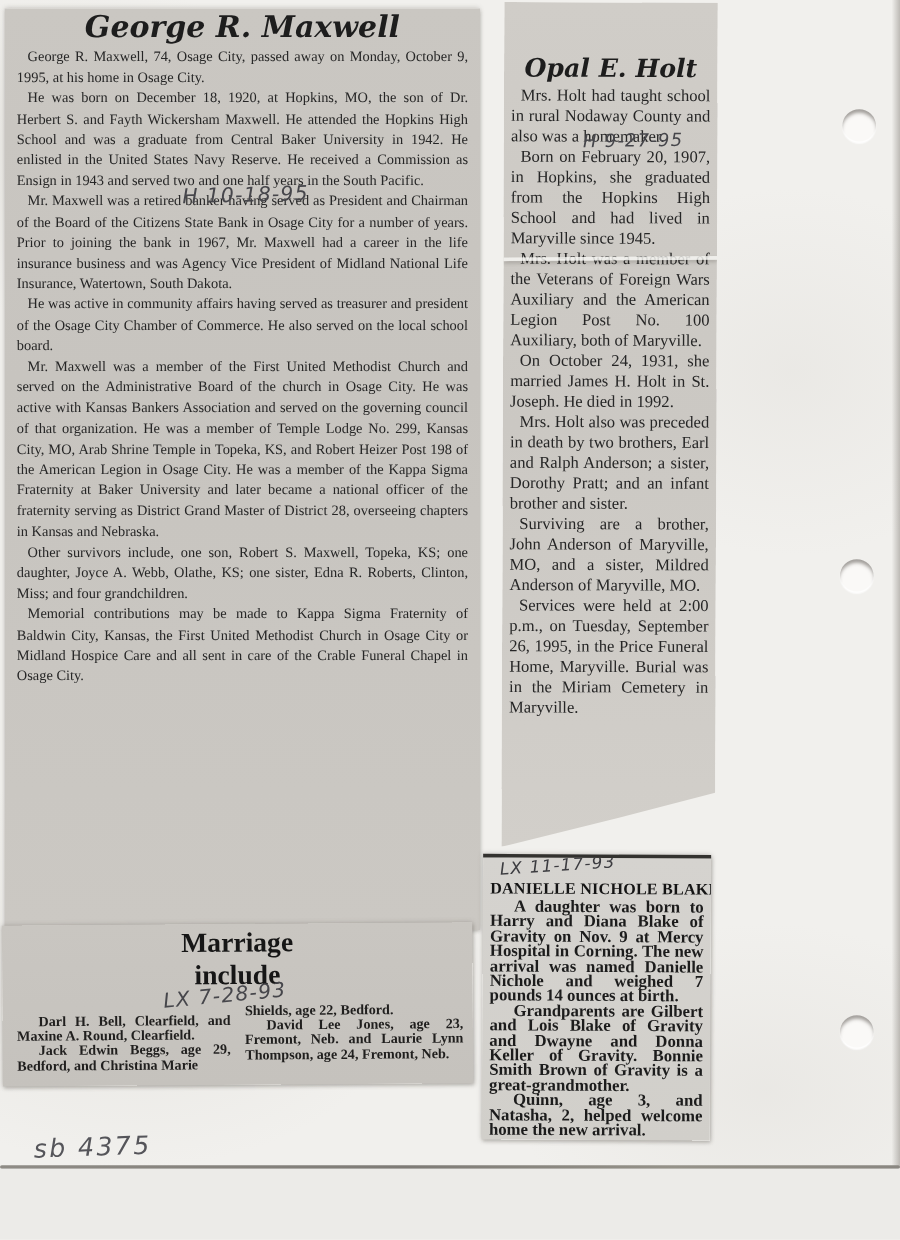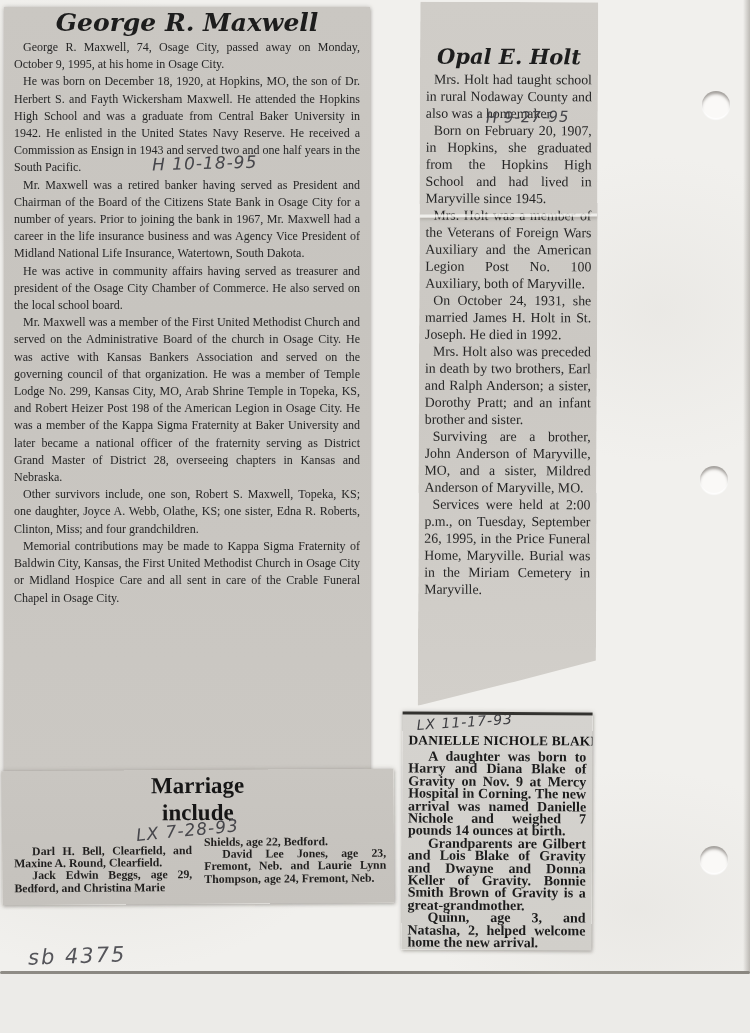--- a/index.html
+++ b/index.html
@@ -24,21 +24,21 @@
   }
   .clipping p{margin:0;}
   .obit-title{
     text-align:center;font-style:italic;font-weight:bold;
     font-family:"DejaVu Serif", serif;
     margin:0;color:#1d1d1d;
   }
   .obit-body{text-align:justify;}
   
   .clip-maxwell{
-    left:4px;top:7px;width:366px;height:768px;
+    left:4px;top:7px;width:396px;height:768px;
     background:linear-gradient(180deg,#cac7c2 0%,#c7c4bf 40%,#cbc8c3 100%);
     padding:3px 10px;box-sizing:border-box;
   }
   .clip-maxwell .obit-title{font-size:25px;line-height:26px;}
   .clip-maxwell .obit-body{font-size:12px;line-height:17.2px;margin-top:3px;}
   .clip-maxwell .obit-body p{text-indent:9px;}
   
   .clip-holt{
     left:419px;top:2px;width:178px;height:704px;
     background:linear-gradient(180deg,#d0cdc8 0%,#cbc8c3 50%,#d2cfca 100%);

